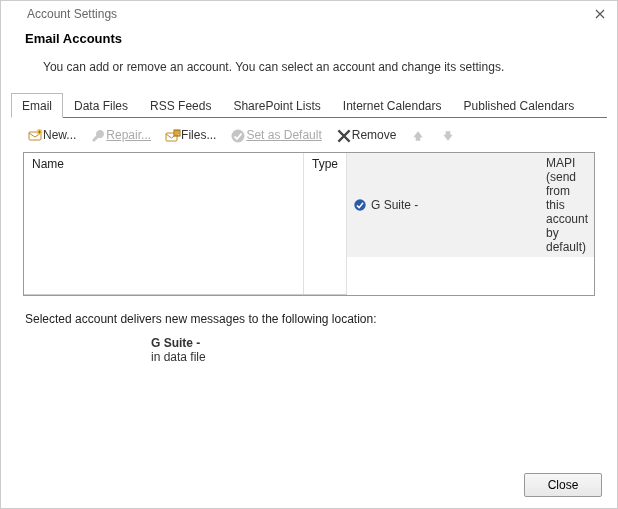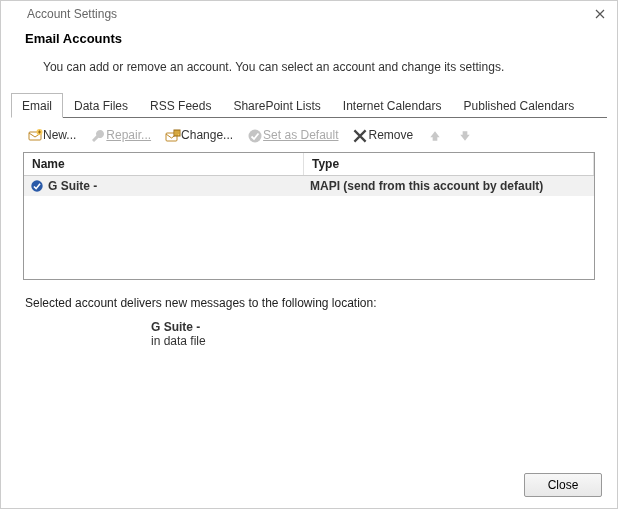--- a/index.html
+++ b/index.html
@@ -12,21 +12,21 @@
 .header-block .h-desc { color: #333; padding-left: 18px; }
 .tabs-wrap { padding: 0 10px; }
 .tabs { display: flex; border-bottom: 1px solid #737373; gap: 0; }
 .tab { padding: 5px 10px 4px 10px; font-size: 12px; color: #333; border: 1px solid transparent; border-bottom: none; position: relative; top: 1px; cursor: pointer; }
 .tab.active { background: #fff; border-color: #bbb; border-bottom: 1px solid #fff; }
 .toolbar { display: flex; align-items: center; gap: 6px; padding: 8px 12px 6px 12px; }
 .tb-btn { display: flex; align-items: flex-start; padding: 2px 4px; color: #333; cursor: pointer; }
 .tb-btn.disabled { color: #aaa; cursor: default; text-decoration: underline; }
 .tb-icon { width: 16px; height: 16px; display: inline-flex; align-items: center; justify-content: center; }
 .arrow-disabled { color: #bbb; }
-.listbox { margin: 0 12px; border: 1px solid #999; height: 128px; background: #fff; display: flex; flex-direction: column; font-weight: bold; }
+.listbox { margin: 0 12px; border: 1px solid #999; height: 144px; background: #fff; display: flex; flex-direction: row; }
 .list-head { display: flex; border-bottom: 1px solid #ccc; background: #fff; }
 .list-head .col { padding: 4px 8px; font-size: 12px; color: #222; border-right: 1px solid #e0e0e0; }
 .col-name { width: 280px; }
 .col-type { flex: 1; }
 .list-body { flex: 1; overflow: auto; }
 .row { display: flex; align-items: center; background: #f1f1f1; }
 .row .cell { padding: 3px 6px; font-size: 12px; }
 .row .cell.name { width: 280px; display: flex; align-items: center; gap: 4px; }
 .row .cell.type { flex: 1; }
 .chk-icon { width: 14px; height: 14px; flex-shrink: 0; }
@@ -86,21 +86,21 @@
     </div>
     <div class="tb-btn">
       <span class="tb-icon">
         <svg width="16" height="16" viewBox="0 0 16 16">
             <rect x="1" y="5" width="11" height="8" rx="1" fill="#fff" stroke="#c08a2a"></rect>
             <path d="M1 6 L6.5 10 L12 6" stroke="#c08a2a" fill="none"></path>
             <rect x="9" y="2" width="6" height="6" fill="#f7c95a" stroke="#9a6a10"></rect>
             <path d="M10 3h4M10 5h4M10 7h3" stroke="#9a6a10" stroke-width="0.7"></path>
           </svg>
       </span>
-      <span>Change...</span>
+      <span>Files...</span>
     </div>
     <div class="tb-btn disabled">
       <span class="tb-icon">
         <svg width="16" height="16" viewBox="0 0 16 16">
             <circle cx="8" cy="8" r="6.5" fill="#c4c4c4"></circle>
             <path d="M4.5 8.5 L7 11 L11.5 5.5" stroke="#fff" stroke-width="1.8" fill="none"></path>
           </svg>
       </span>
       <span>Set as Default</span>
     </div>

